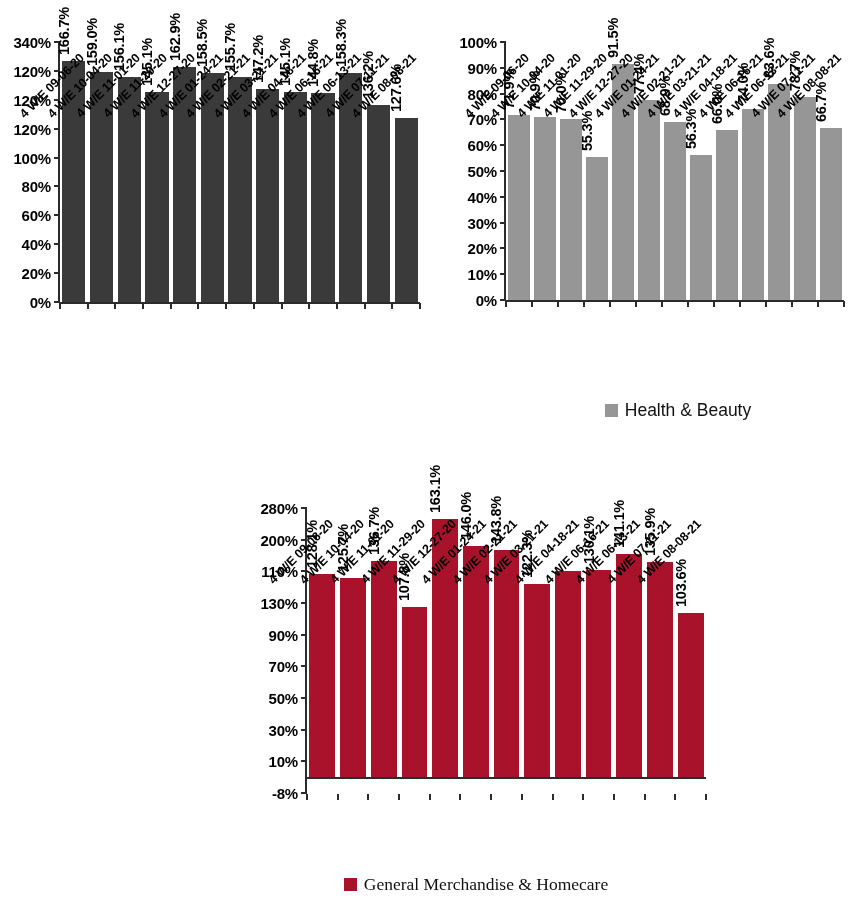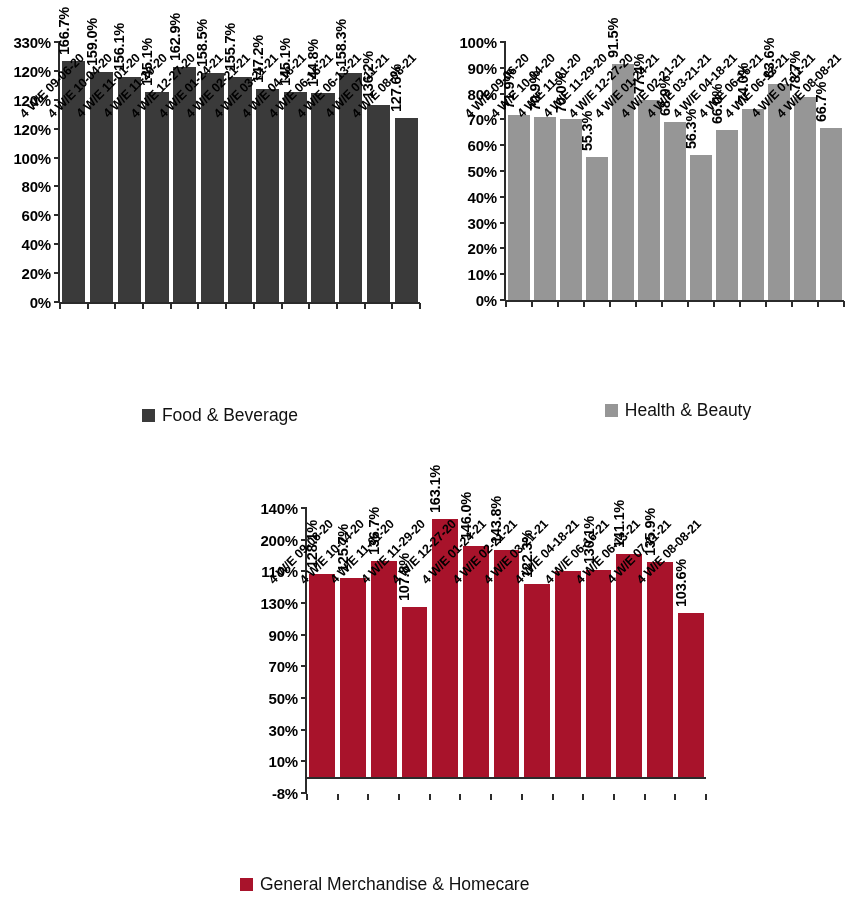--- a/index.html
+++ b/index.html
@@ -134,21 +134,21 @@
       <div class="ytick-label" style="top: 144.444px;">80%</div>
       <div class="tick" style="top: 114.556px;"></div>
       <div class="ytick-label" style="top: 115.556px;">100%</div>
       <div class="tick" style="top: 85.6667px;"></div>
       <div class="ytick-label" style="top: 86.6667px;">120%</div>
       <div class="tick" style="top: 56.7778px;"></div>
       <div class="ytick-label" style="top: 57.7778px;">120%</div>
       <div class="tick" style="top: 27.8889px;"></div>
       <div class="ytick-label" style="top: 28.8889px;">120%</div>
       <div class="tick" style="top: -1px;"></div>
-      <div class="ytick-label" style="top: 0px;">330%</div>
+      <div class="ytick-label" style="top: 0px;">340%</div>
       <div class="axis-line x-axis-line" style="left: 0px; top: 260px; width: 360px;"></div>
       <div class="bar bar-dark" style="left: 2.21538px; width: 23.2615px; height: 240.789px; bottom: 0px; background: rgb(58, 58, 58);">
         <div class="bar-value">166.7%</div>
       </div>
       <div class="xtick" style="left: 26.6923px; top: 261px;"></div>
       <div class="xlabel" style="left: 17.1692px;">
         <span class="xlabel-inner">4 W/E 09-06-20</span>
       </div>
       <div class="bar bar-dark" style="left: 29.9077px; width: 23.2615px; height: 229.667px; bottom: 0px; background: rgb(58, 58, 58);">
         <div class="bar-value">159.0%</div>
@@ -229,24 +229,20 @@
       </div>
       <div class="bar bar-dark" style="left: 334.523px; width: 23.2615px; height: 184.311px; bottom: 0px; background: rgb(58, 58, 58);">
         <div class="bar-value">127.6%</div>
       </div>
       <div class="xtick" style="left: 359px; top: 261px;"></div>
       <div class="xlabel" style="left: 349.477px;">
         <span class="xlabel-inner">4 W/E 08-08-21</span>
       </div>
       <div class="xtick" style="left: -1px; top: 261px;"></div>
     </div>
-  <div class="legend" style="left:0px; top:405px; width:440px; justify-content:center;">
-    <span class="legend-swatch" style="background: rgb(58, 58, 58);"></span>
-    <span>Food &amp; Beverage</span>
-  </div>
 </div>
 
 <div class="panel" id="panel-1" style="left:440px; top:0px; width:416px; height:440px;">
   <div class="plot" style="left:66px; top:42px; width:338px; height:258px;">
       <div class="axis-line y-axis-line" style="left: -2px; top: 0px; height: 258px;"></div>
       <div class="tick" style="top: 257px;"></div>
       <div class="ytick-label" style="top: 258px;">0%</div>
       <div class="tick" style="top: 231.2px;"></div>
       <div class="ytick-label" style="top: 232.2px;">10%</div>
       <div class="tick" style="top: 205.4px;"></div>
@@ -382,21 +378,21 @@
       <div class="ytick-label" style="top: 158.333px;">70%</div>
       <div class="tick" style="top: 125.667px;"></div>
       <div class="ytick-label" style="top: 126.667px;">90%</div>
       <div class="tick" style="top: 94px;"></div>
       <div class="ytick-label" style="top: 95px;">130%</div>
       <div class="tick" style="top: 62.3333px;"></div>
       <div class="ytick-label" style="top: 63.3333px;">110%</div>
       <div class="tick" style="top: 30.6667px;"></div>
       <div class="ytick-label" style="top: 31.6667px;">200%</div>
       <div class="tick" style="top: -1px;"></div>
-      <div class="ytick-label" style="top: 0px;">140%</div>
+      <div class="ytick-label" style="top: 0px;">280%</div>
       <div class="axis-line x-axis-line" style="left: 0px; top: 269.167px; width: 399px;"></div>
       <div class="bar bar-red" style="left: 2.45538px; width: 25.7815px; height: 202.825px; bottom: 15.8333px; background: rgb(168, 19, 43);">
         <div class="bar-value">128.1%</div>
       </div>
       <div class="xtick" style="left: 29.6923px; top: 286px;"></div>
       <div class="xlabel" style="left: 19.0292px;">
         <span class="xlabel-inner">4 W/E 09-06-20</span>
       </div>
       <div class="bar bar-red" style="left: 33.1477px; width: 25.7815px; height: 199.025px; bottom: 15.8333px; background: rgb(168, 19, 43);">
         <div class="bar-value">125.7%</div>
@@ -475,17 +471,17 @@
       </div>
       <div class="bar bar-red" style="left: 370.763px; width: 25.7815px; height: 164.033px; bottom: 15.8333px; background: rgb(168, 19, 43);">
         <div class="bar-value">103.6%</div>
       </div>
       <div class="xtick" style="left: 398px; top: 286px;"></div>
       <div class="xlabel" style="left: 387.337px;">
         <span class="xlabel-inner">4 W/E 08-08-21</span>
       </div>
       <div class="xtick" style="left: -1px; top: 286px;"></div>
     </div>
-  <div class="legend" style="left:0px; top:434px; width:616px; padding-right:144px; box-sizing:border-box;">
+  <div class="legend" style="left:0px; top:434px; width:616px; justify-content:center; padding-right:144px; box-sizing:border-box;font-family:Liberation Serif, serif;">
     <span class="legend-swatch" style="background: rgb(168, 19, 43);"></span>
     <span>General Merchandise &amp; Homecare</span>
   </div>
 </div>
 
 </body></html>

